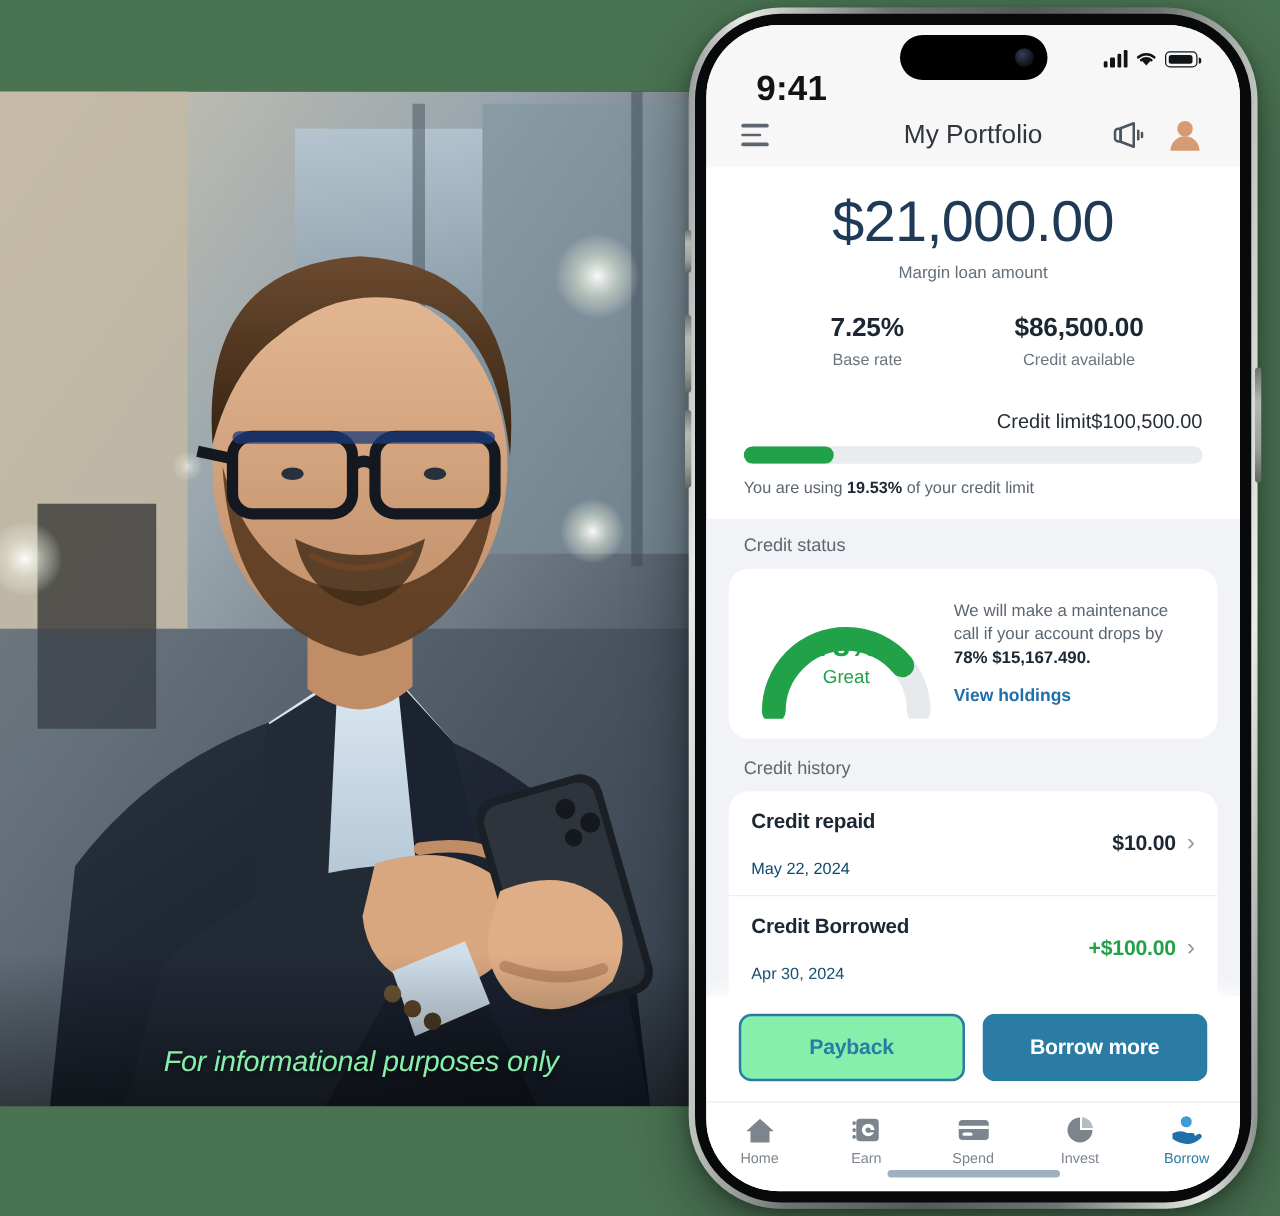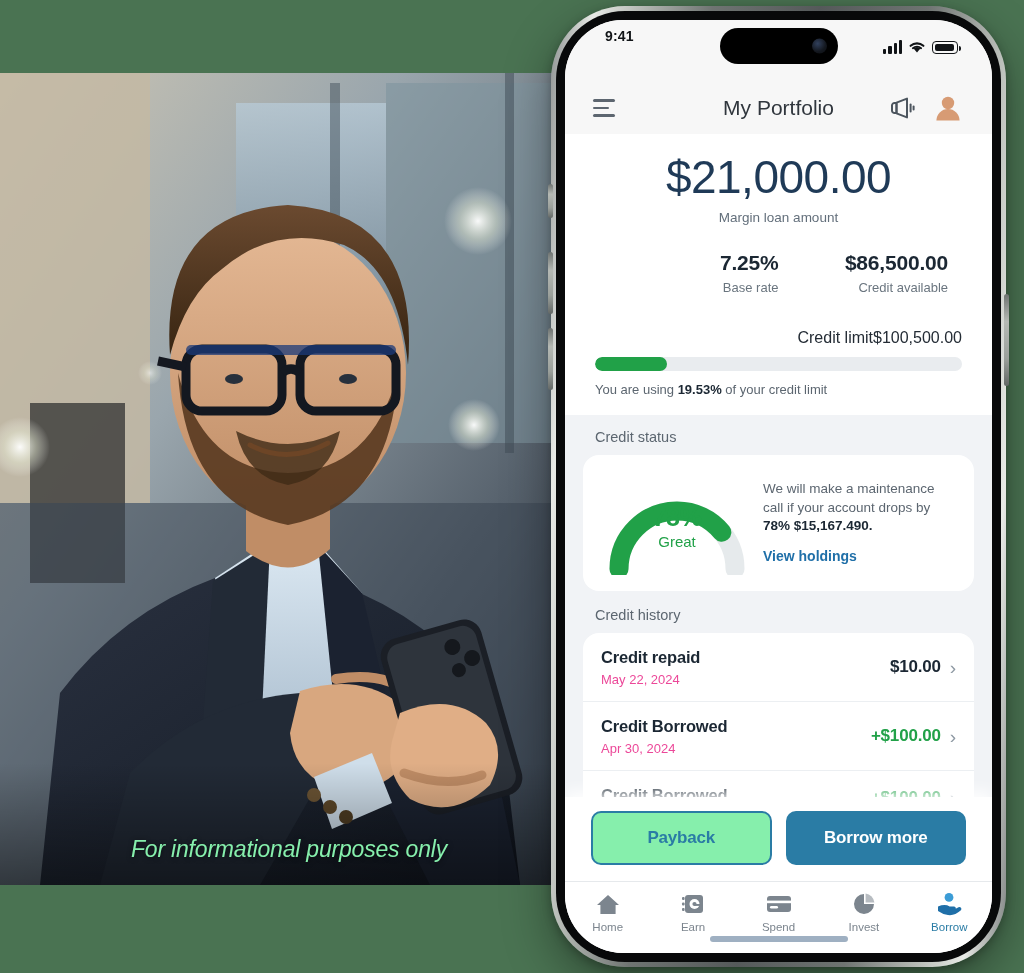--- a/index.html
+++ b/index.html
@@ -85,22 +85,22 @@
   #status-bar {
     position: relative;
     height: 62px;
     flex: 0 0 62px;
     background: #f7f7f7;
     display: flex;
     align-items: center;
     padding: 0 0 0 0;
   }
   #status-time {
-    position: absolute; left: 40px; top: 8px;
-    font-size: 14px; font-weight: 700; color: #111417;
+    position: absolute; left: 40px; top: 35px;
+    font-size: 28px; font-weight: 700; color: #111417;
     letter-spacing: .2px;
   }
   #dynamic-island {
     position: absolute; left: 50%; transform: translateX(-50%);
     top: 8px; width: 118px; height: 36px;
     background: #000; border-radius: 20px;
   }
   #island-cam {
     position: absolute; right: 11px; top: 50%; transform: translateY(-50%);
     width: 15px; height: 15px; border-radius: 50%;
@@ -151,21 +151,21 @@
   
   #summary { background:#fff; padding: 18px 0 14px; }
   #balance {
     text-align: center; font-size: 46px; color: #1f3a57;
     font-weight: 400; letter-spacing: -0.5px; line-height: 1.1;
   }
   #balance-label {
     text-align: center; font-size: 13.5px; color: #636f7b; margin-top: 7px;
   }
   #stat-row { display: flex; margin-top: 26px; padding: 0 44px; }
-  .stat { flex: 1; text-align: right; }
+  .stat { flex: 1; text-align: center; }
   .stat-value { font-size: 21px; font-weight: 700; color: #1b2733; letter-spacing: -0.2px; }
   .stat-label { font-size: 13px; color: #6a757f; margin-top: 5px; }
 
   #limit-block { padding: 20px 30px 18px; }
   #limit-head { display: flex; justify-content: flex-end; align-items: baseline; }
   #limit-title { font-size: 16px; color: #242c35; }
   #limit-value { font-size: 16px; color: #242c35; }
   #limit-track {
     margin-top: 10px; height: 14px; border-radius: 8px;
     background: #e9ecef; overflow: hidden;
@@ -197,21 +197,21 @@
 
   
   #history-card { overflow: hidden; }
   .hist-row {
     display: flex; align-items: center; justify-content: space-between;
     padding: 15px 18px 14px;
     border-bottom: 1px solid #eceff2;
   }
   .hist-row:last-child { border-bottom: none; }
   .hist-title { font-size: 16.5px; font-weight: 700; color: #1b2733; letter-spacing: -0.2px; }
-  .hist-date { font-size: 13px; color: #ec4899; margin-top: 5px; }
+  .hist-date { font-size: 13px; color: #0c4a6e; margin-top: 20px; }
   .hist-right { display: flex; align-items: center; gap: 9px; }
   .hist-amt { font-size: 17px; font-weight: 700; color: #1b2733; letter-spacing: -0.2px; }
   .hist-amt.pos { color: #21a148; }
   .chev { color: #8e99a3; font-size: 19px; line-height: 1; }
 
   
   #action-bar {
     position: absolute; left: 0; right: 0; bottom: 0;
     background: #fff; padding: 14px 26px 16px;
     display: flex; gap: 14px;

